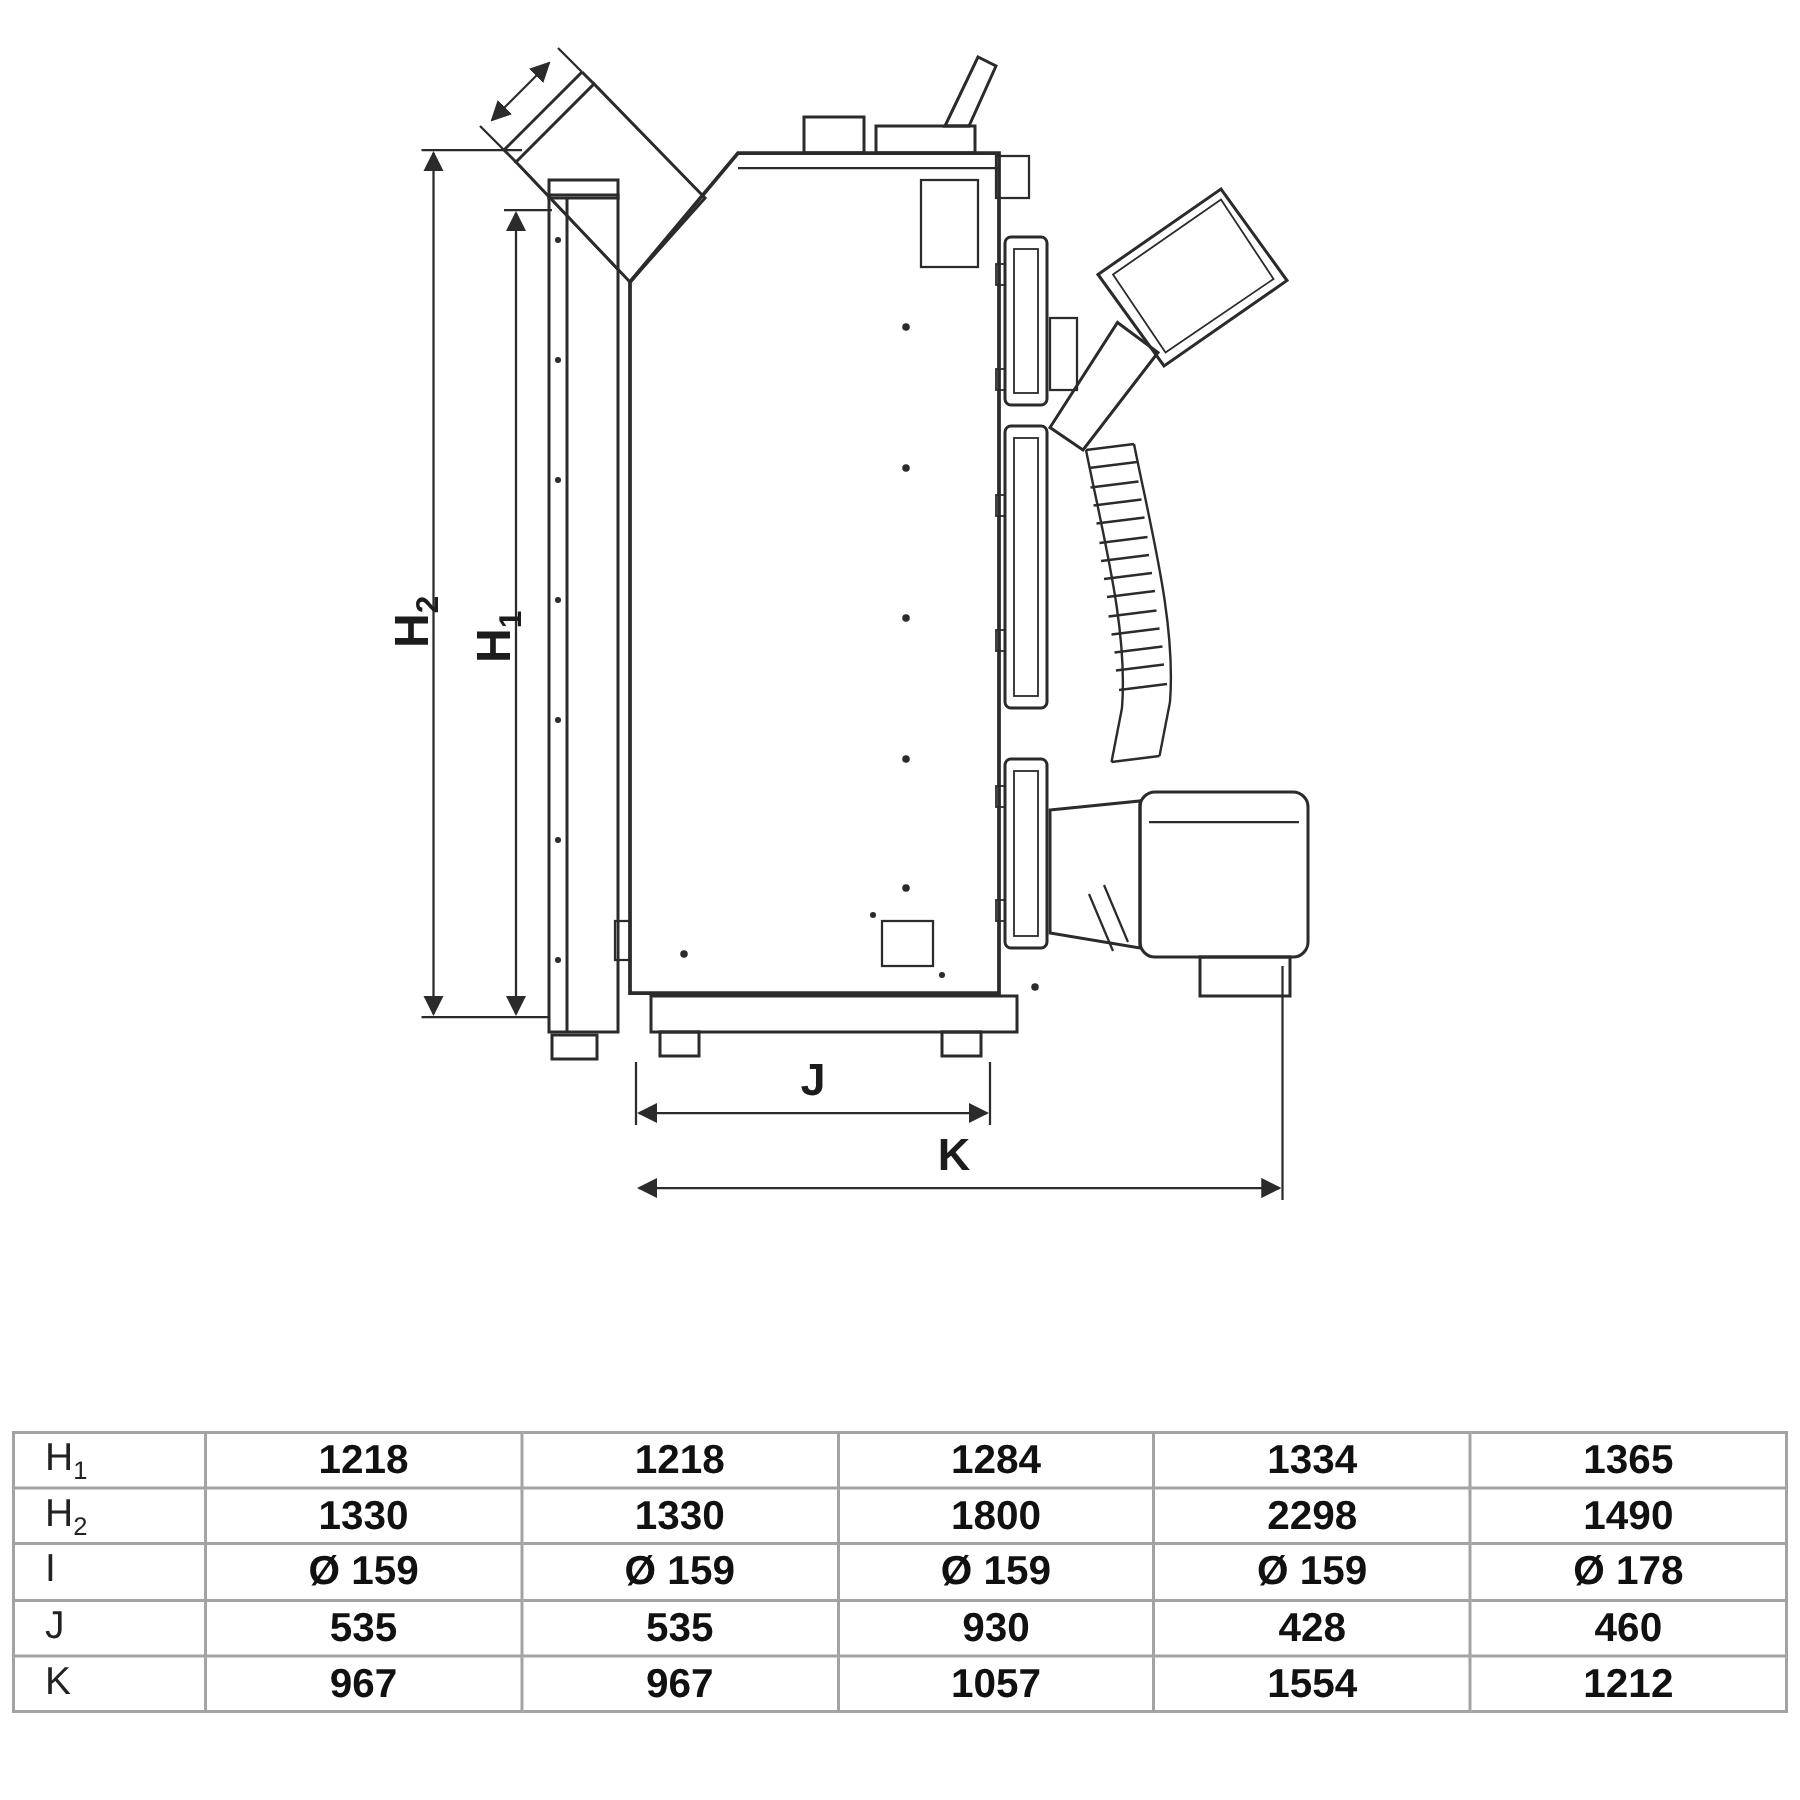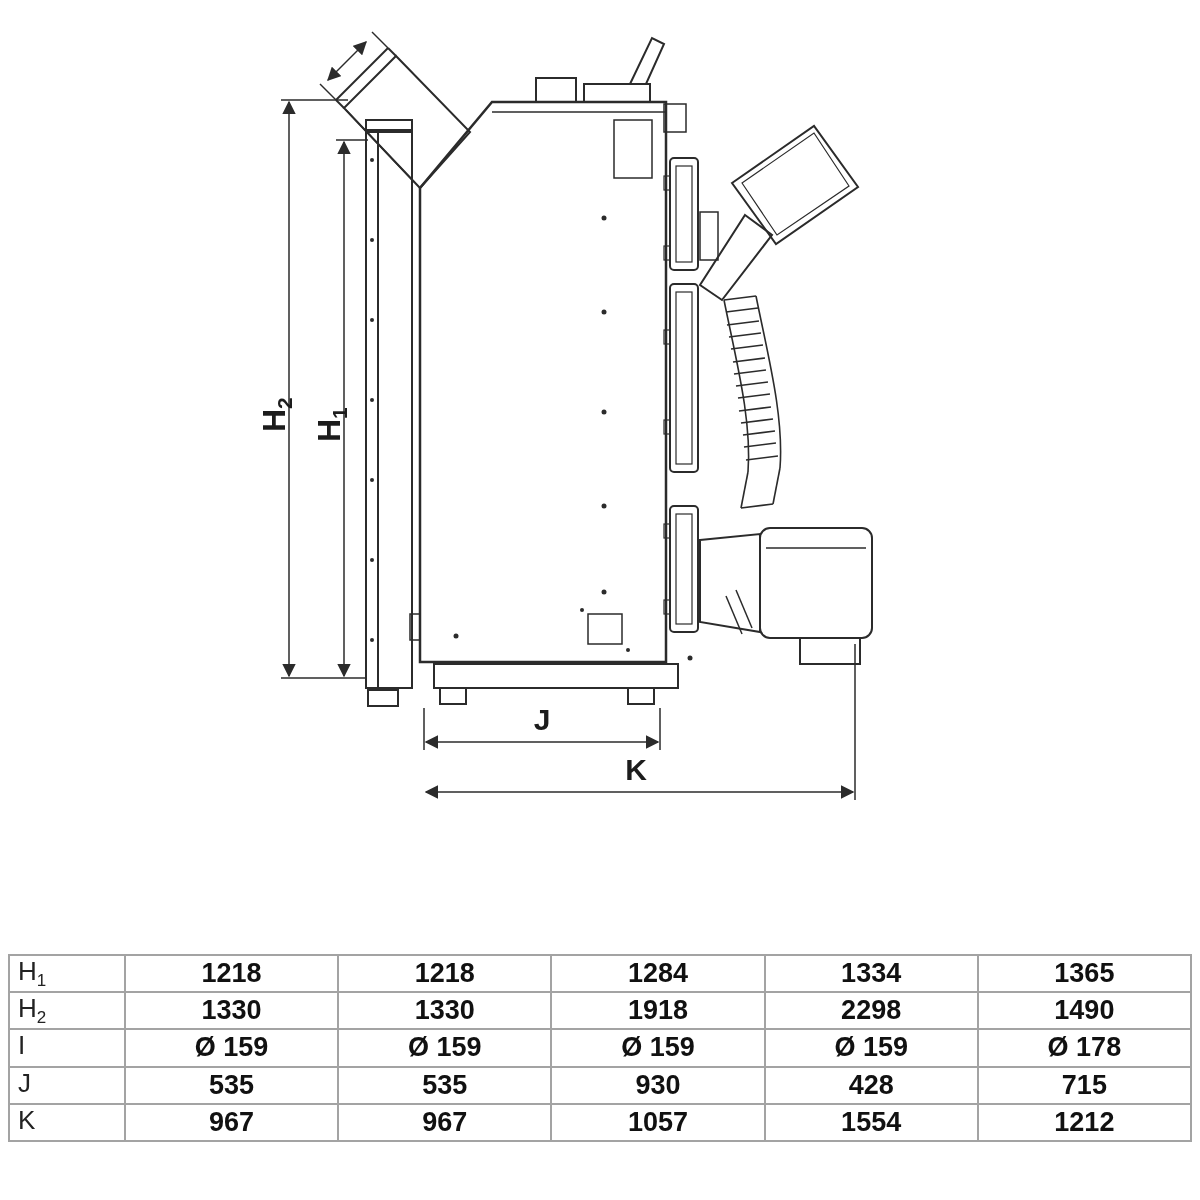--- a/index.html
+++ b/index.html
@@ -2,21 +2,21 @@
 <html><head>
 <meta charset="utf-8">
 <style>
   html,body{margin:0;padding:0;background:#ffffff;}
   body{width:1200px;height:1200px;font-family:"Liberation Sans",sans-serif;color:#1c1c1c;overflow:hidden;}
   .page{width:1200px;height:1200px;position:relative;background:#fff;}
   .drawing-wrap{width:1200px;height:948px;position:relative;}
   svg{display:block;}
   .dims-table{width:1184px;margin:6px 8px 0 8px;border-collapse:collapse;table-layout:fixed;}
   .dims-table th,.dims-table td{border:2px solid #a3a3a3;height:33px;padding:0;}
-  .dims-table th{width:106px;text-align:left;padding-left:8px;font-size:26px;font-weight:400;color:#222;margin-top:12px;}
+  .dims-table th{width:106px;text-align:left;padding-left:20px;font-size:26px;font-weight:400;color:#222;margin-top:12px;}
   .dims-table th sub{font-size:17px;}
   .dims-table td{text-align:center;font-size:27px;font-weight:700;color:#111;}
 </style>
 </head>
 <body>
 
 <div class="page">
 
   <div class="drawing-wrap">
     <svg viewBox="0 0 1200 948" width="1200" height="948">
@@ -190,39 +190,39 @@
         <td>1218</td>
         <td>1218</td>
         <td>1284</td>
         <td>1334</td>
         <td>1365</td>
       </tr>
       <tr>
         <th><span>H</span><sub>2</sub></th>
         <td>1330</td>
         <td>1330</td>
-        <td>1918</td>
+        <td>1800</td>
         <td>2298</td>
         <td>1490</td>
       </tr>
       <tr>
         <th><span>I</span><sub></sub></th>
         <td>Ø 159</td>
         <td>Ø 159</td>
         <td>Ø 159</td>
         <td>Ø 159</td>
         <td>Ø 178</td>
       </tr>
       <tr>
         <th><span>J</span><sub></sub></th>
         <td>535</td>
         <td>535</td>
         <td>930</td>
         <td>428</td>
-        <td>715</td>
+        <td>460</td>
       </tr>
       <tr>
         <th><span>K</span><sub></sub></th>
         <td>967</td>
         <td>967</td>
         <td>1057</td>
         <td>1554</td>
         <td>1212</td>
       </tr>
     </tbody>

